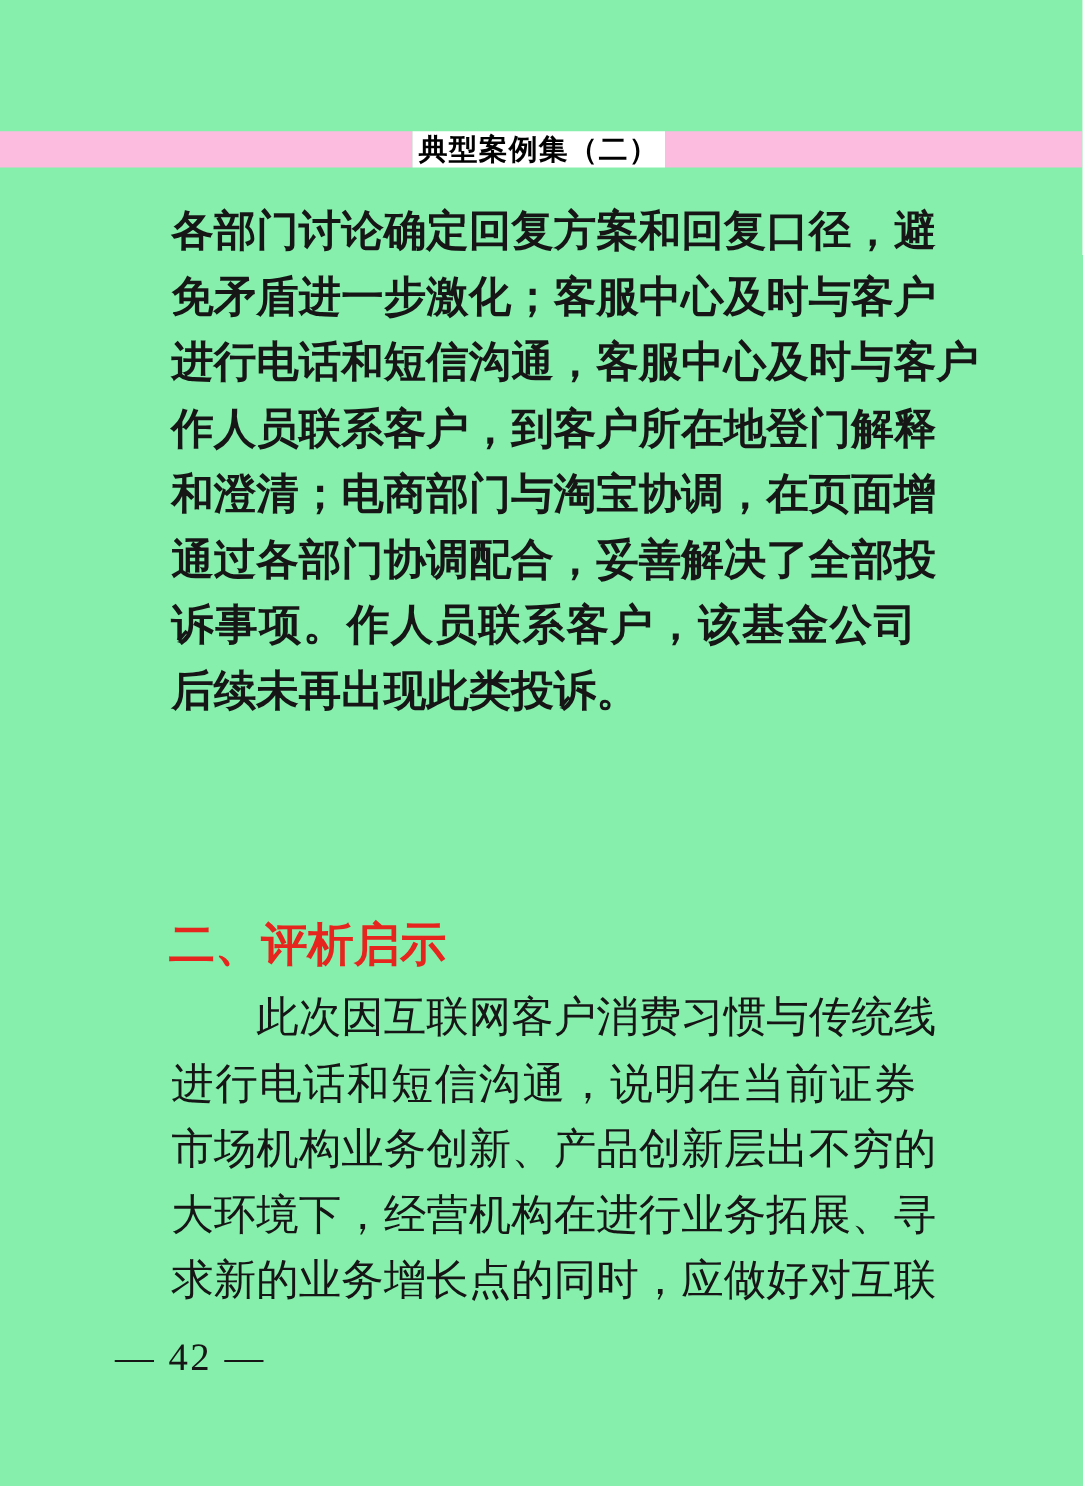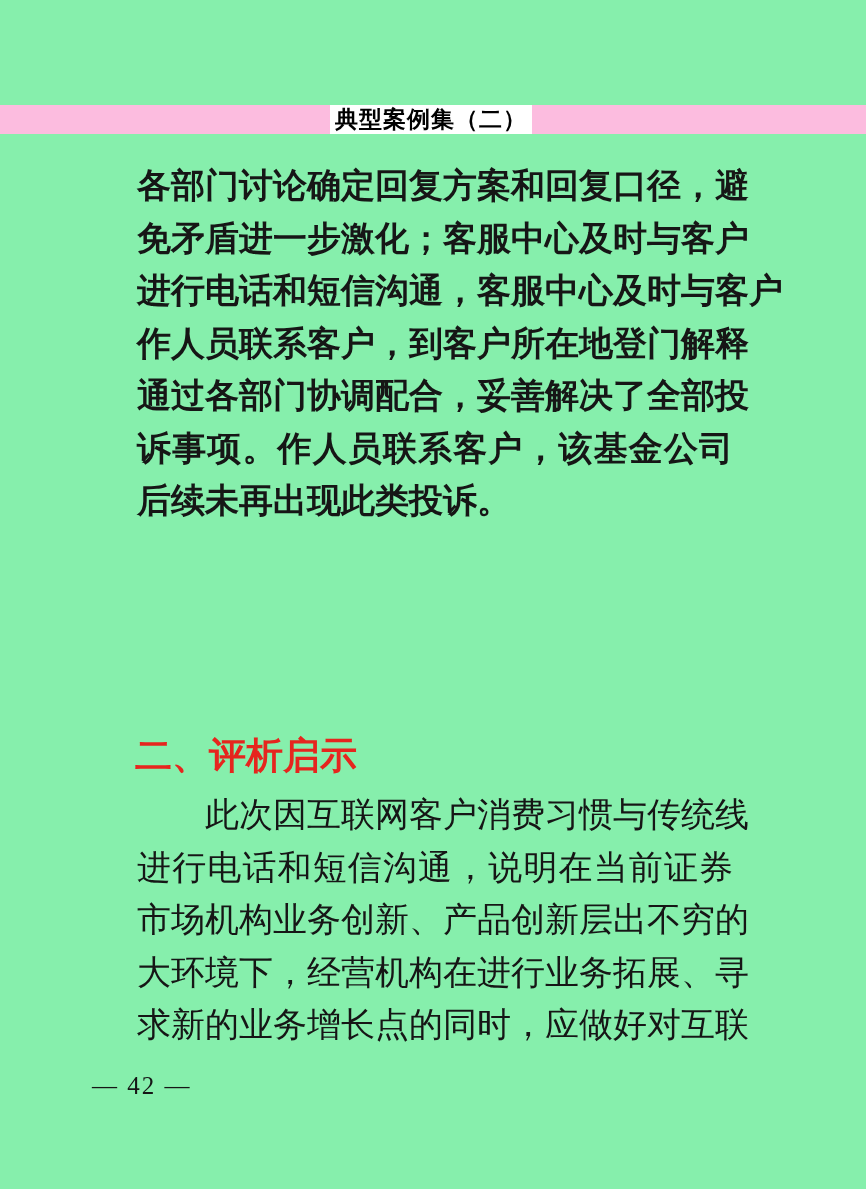--- a/index.html
+++ b/index.html
@@ -85,21 +85,21 @@
     color: #E6251E;
     font-family: Liberation Sans, sans-serif;
     white-space: nowrap;
   }
 
   
   .page-number {
     position: absolute;
     left: 92px;
     top: 1071px;
-    font-size: 25px;
+    font-size: 31px;
     line-height: 30px;
     color: #161616;
     letter-spacing: 2px;
     white-space: nowrap;
     text-align: center;
   }
 </style>
 </head>
 <body>
 
@@ -111,20 +111,21 @@
       <span class="band-title">典型案例集（二）</span>
     </div>
     <div class="band-strip right"></div>
   </div>
 
   <div class="textblock" id="para1">
     <div class="line">各部门讨论确定回复方案和回复口径，避</div>
     <div class="line">免矛盾进一步激化；客服中心及时与客户</div>
     <div class="line">进行电话和短信沟通，客服中心及时与客户</div>
     <div class="line">作人员联系客户，到客户所在地登门解释</div>
+    <div class="line">和澄清；电商部门与淘宝协调，在页面增</div>
     <div class="line">通过各部门协调配合，妥善解决了全部投</div>
     <div class="line">诉事项。作人员联系客户，该基金公司</div>
     <div class="line para-end">后续未再出现此类投诉。</div>
   </div>
 
   <div class="section-heading">二、评析启示</div>
 
   <div class="textblock" id="para2">
     <div class="line first-indent">此次因互联网客户消费习惯与传统线</div>
     <div class="line">进行电话和短信沟通，说明在当前证券</div>

